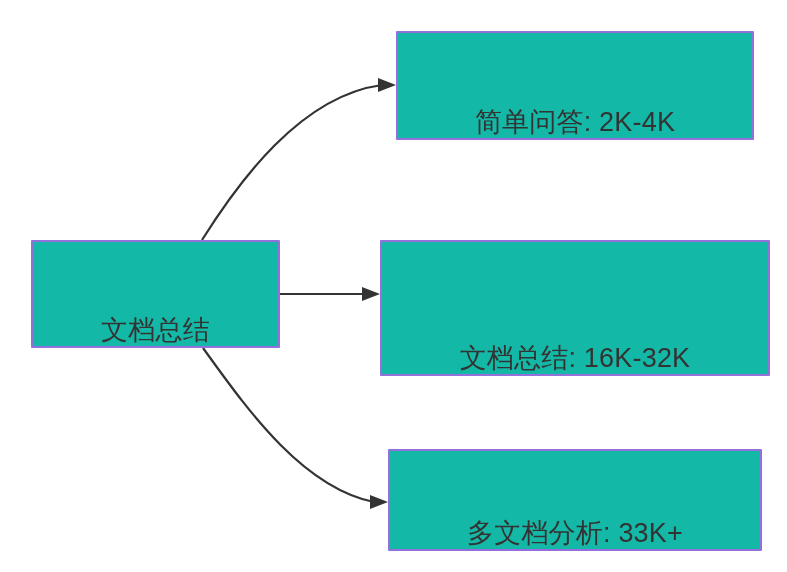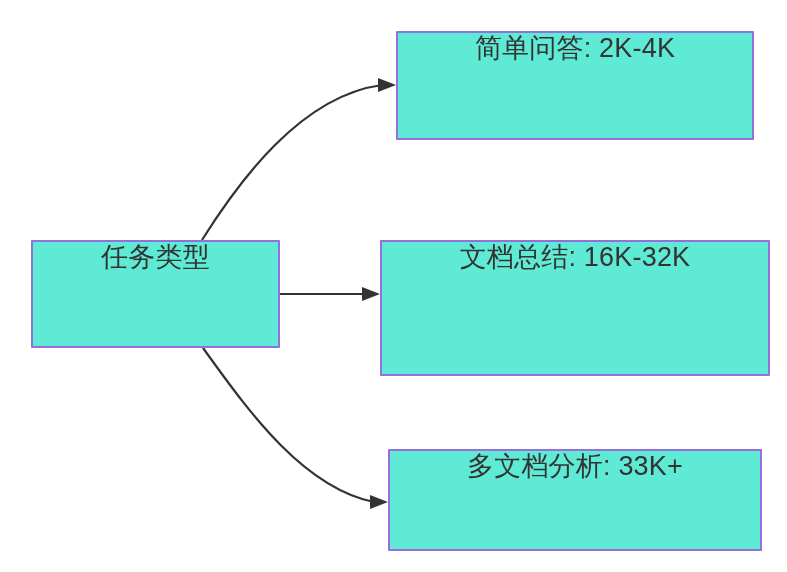--- a/index.html
+++ b/index.html
@@ -23,23 +23,23 @@
     left: 0;
     top: 0;
     width: 787px;
     height: 572px;
     pointer-events: none;
   }
   .node {
     position: absolute;
     box-sizing: border-box;
     display: flex;
-    align-items: flex-start;
+    align-items: flex-end;
     justify-content: center;
-    background: #5eead4;
+    background: #14b8a6;
     border: 2px solid #9370db;
     border-radius: 1px;
   }
   .node-label {
     color: #333333;
     font-size: 27px;
     line-height: 1.15;
     letter-spacing: 0.2px;
     white-space: nowrap;
     text-align: center;
@@ -96,21 +96,21 @@
       <polygon class="arrow-head" points="380,294 362,287 362,301"></polygon>
     </g>
 
     <g>
       <path class="edge-path" d="M 203,348 C 243,403 300,487 374,502"></path>
       <polygon class="arrow-head" points="388,502 370,495 370,509"></polygon>
     </g>
   </svg>
 
   <div class="node" id="node-source">
-    <span class="node-label">任务类型</span>
+    <span class="node-label">文档总结</span>
   </div>
 
   <div class="node" id="node-simple-qa">
     <span class="node-label">简单问答: 2K-4K</span>
   </div>
 
   <div class="node" id="node-doc-summary">
     <span class="node-label">文档总结: 16K-32K</span>
   </div>
 

